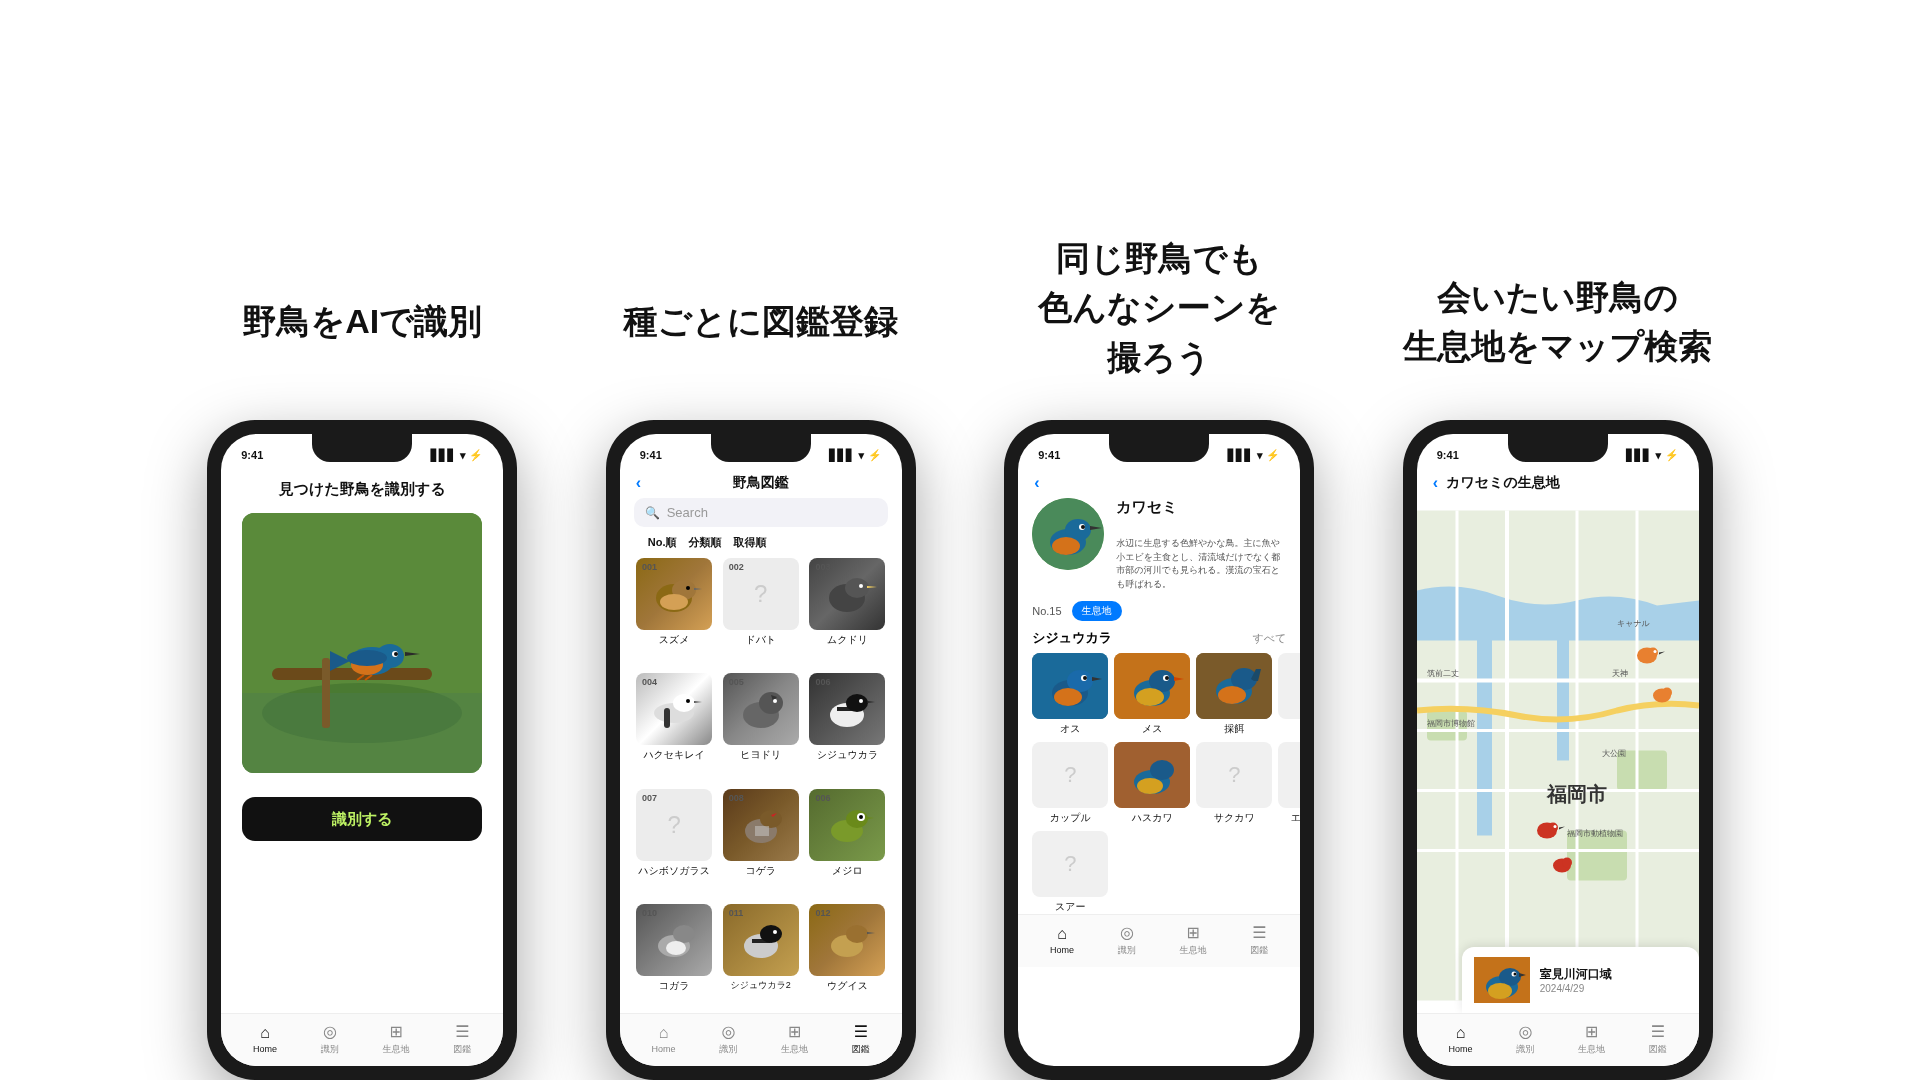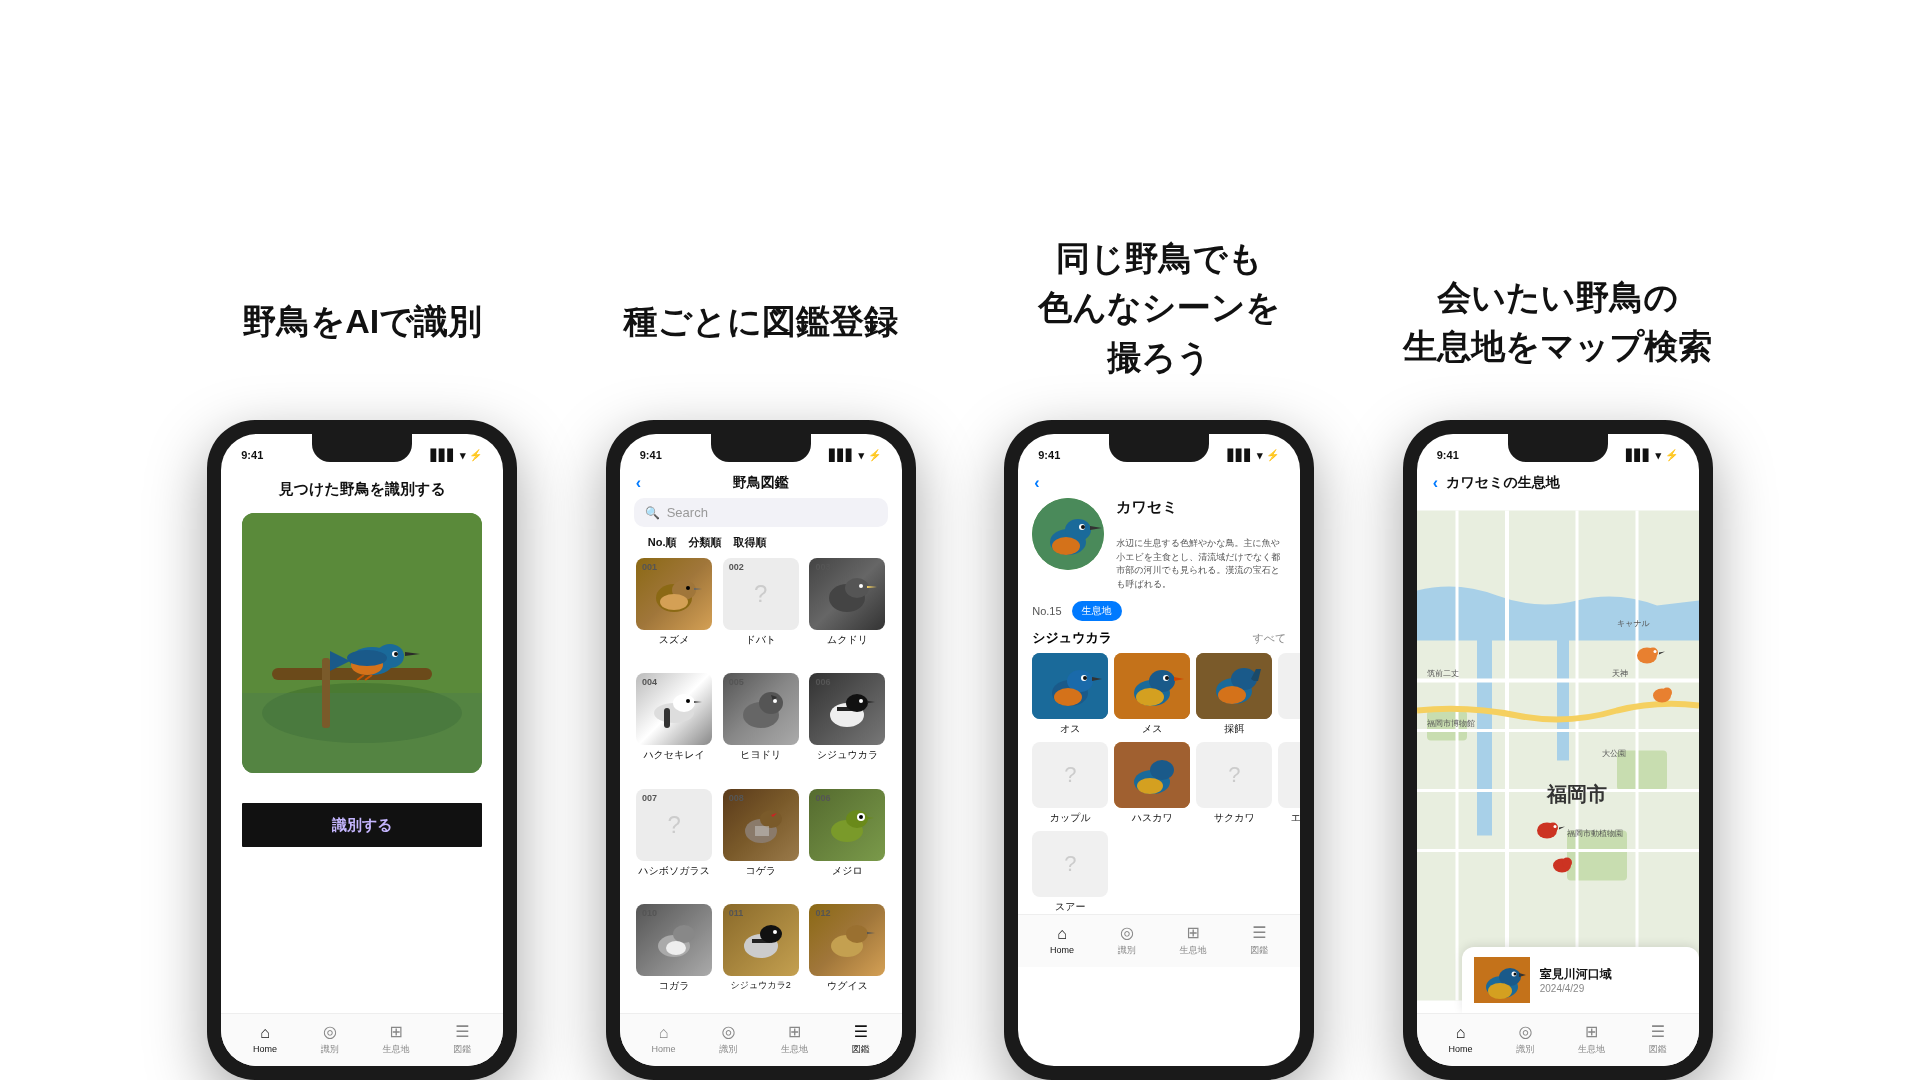--- a/index.html
+++ b/index.html
@@ -118,28 +118,28 @@
       overflow: hidden;
       background: linear-gradient(160deg, #4a7a3a 0%, #5e9a48 30%, #7ab85c 50%, #3d6b30 70%, #8aaf6a 100%);
       position: relative;
       margin-bottom: 20px;
     }
     
     .phone1-identify-btn {
       width: 240px;
       height: 44px;
       background: #111111;
-      border-radius: 1px;
+      border-radius: 13px;
       display: flex;
       align-items: center;
       justify-content: center;
-      color: #c4b5fd;
+      color: #bef264;
       font-size: 15px;
       font-weight: 600;
-      margin-top: 10px;
+      margin-top: 4px;
     }
     .phone-bottom-nav {
       display: flex;
       justify-content: space-around;
       align-items: center;
       padding: 8px 10px 10px;
       border-top: 1px solid #eee;
       background: #fafafa;
     }
     .nav-item {

